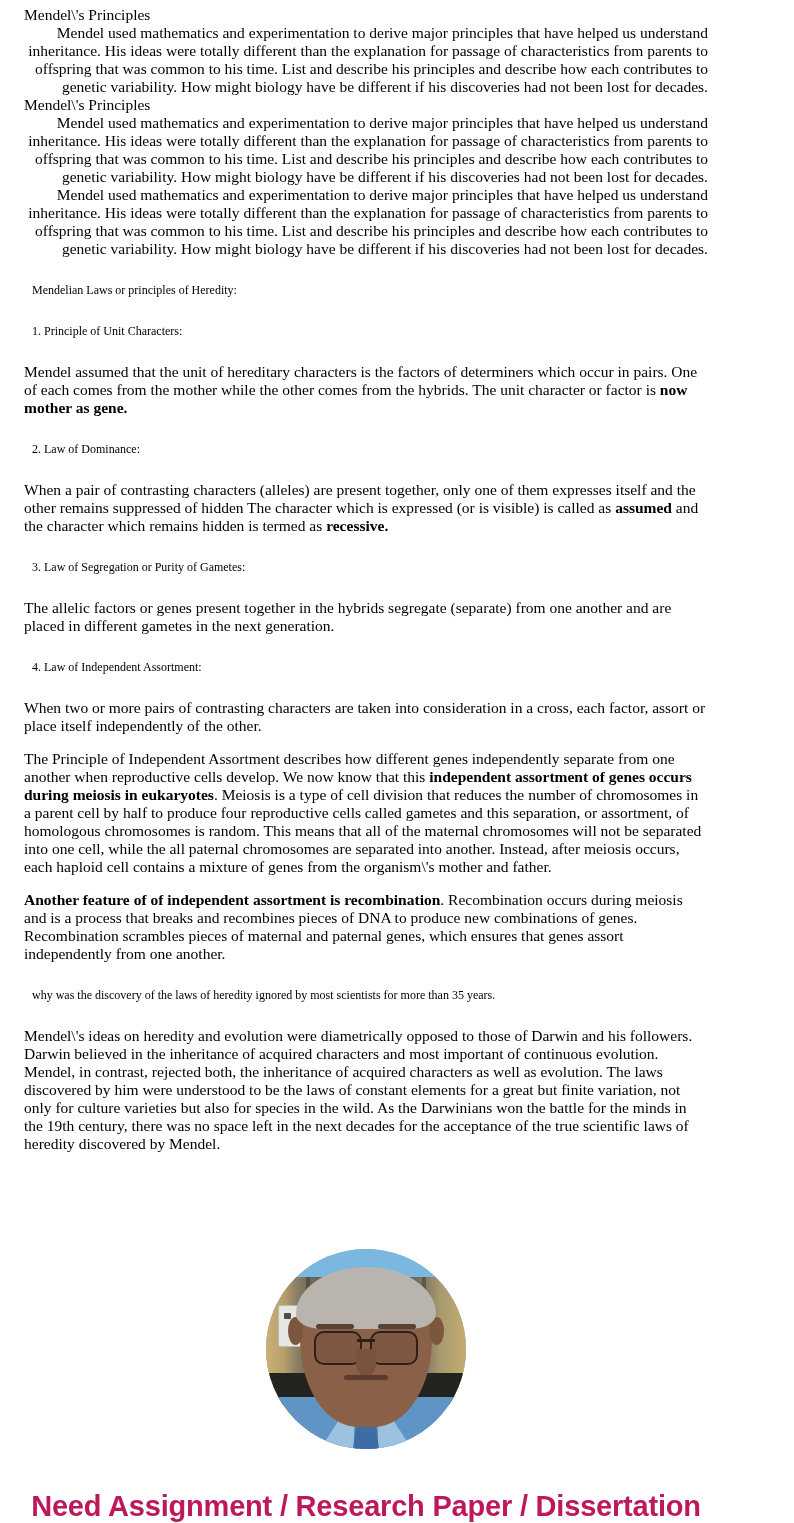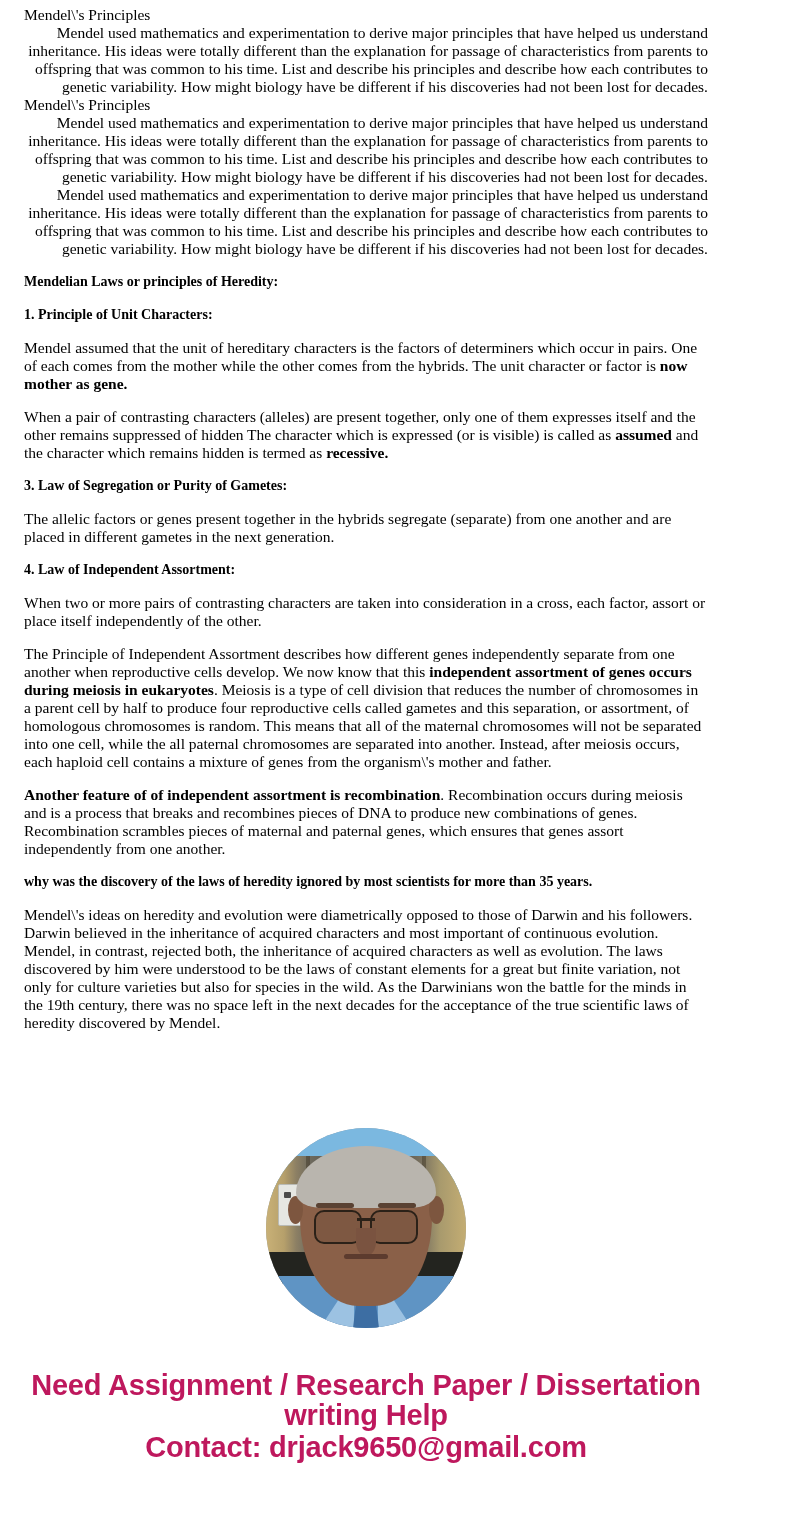--- a/index.html
+++ b/index.html
@@ -41,24 +41,24 @@
     font-size: 19.5px;
     font-weight: bold;
     line-height: 22px;
     margin: 0;
     padding-top: 22px;
     padding-bottom: 4px;
   }
 
   
   .sub-heading {
-    font-size: 14px;
-    font-weight: bold;
+    font-size: 12px;
+    font-weight: normal;
     line-height: 18px;
-    margin: 0;
+    margin: 8px;
     padding-top: 15px;
   }
 
   
   .body-para {
     font-size: 15.5px;
     line-height: 18px;
     margin: 0;
     padding-top: 15px;
     text-align: left;
@@ -268,20 +268,21 @@
     <p class="q-para">Mendel used mathematics and experimentation to derive major principles that have helped us understand inheritance. His ideas were totally different than the explanation for passage of characteristics from parents to offspring that was common to his time. List and describe his principles and describe how each contributes to genetic variability. How might biology have be different if his discoveries had not been lost for decades.</p>
 
   </div>
 
 
   <p class="sub-heading">Mendelian Laws or principles of Heredity:</p>
 
   <p class="sub-heading">1. Principle of Unit Characters:</p>
   <p class="body-para"><span>Mendel assumed that the unit of hereditary characters is the factors of determiners which occur in pairs. One of each comes from the mother while the other comes from the hybrids. The unit character or factor is </span><b>now mother as gene.</b></p>
 
+  <p class="sub-heading">2. Law of Dominance:</p>
   <p class="body-para"><span>When a pair of contrasting characters (alleles) are present together, only one of them expresses itself and the other remains suppressed of hidden The character which is expressed (or is visible) is called as </span><b>assumed</b><span> and the character which remains hidden is termed as </span><b>recessive.</b></p>
 
   <p class="sub-heading">3. Law of Segregation or Purity of Gametes:</p>
   <p class="body-para">The allelic factors or genes present together in the hybrids segregate (separate) from one another and are placed in different gametes in the next generation.</p>
 
   <p class="sub-heading">4. Law of Independent Assortment:</p>
   <p class="body-para">When two or more pairs of contrasting characters are taken into consideration in a cross, each factor, assort or place itself independently of the other.</p>
 
   <p class="body-para"><span>The Principle of Independent Assortment describes how different genes independently separate from one another when reproductive cells develop. We now know that this </span><b>independent assortment of genes occurs during meiosis in eukaryotes</b><span>. Meiosis is a type of cell division that reduces the number of chromosomes in a parent cell by half to produce four reproductive cells called gametes and this separation, or assortment, of homologous chromosomes is random. This means that all of the maternal chromosomes will not be separated into one cell, while the all paternal chromosomes are separated into another. Instead, after meiosis occurs, each haploid cell contains a mixture of genes from the organism\'s mother and father.</span></p>
 

